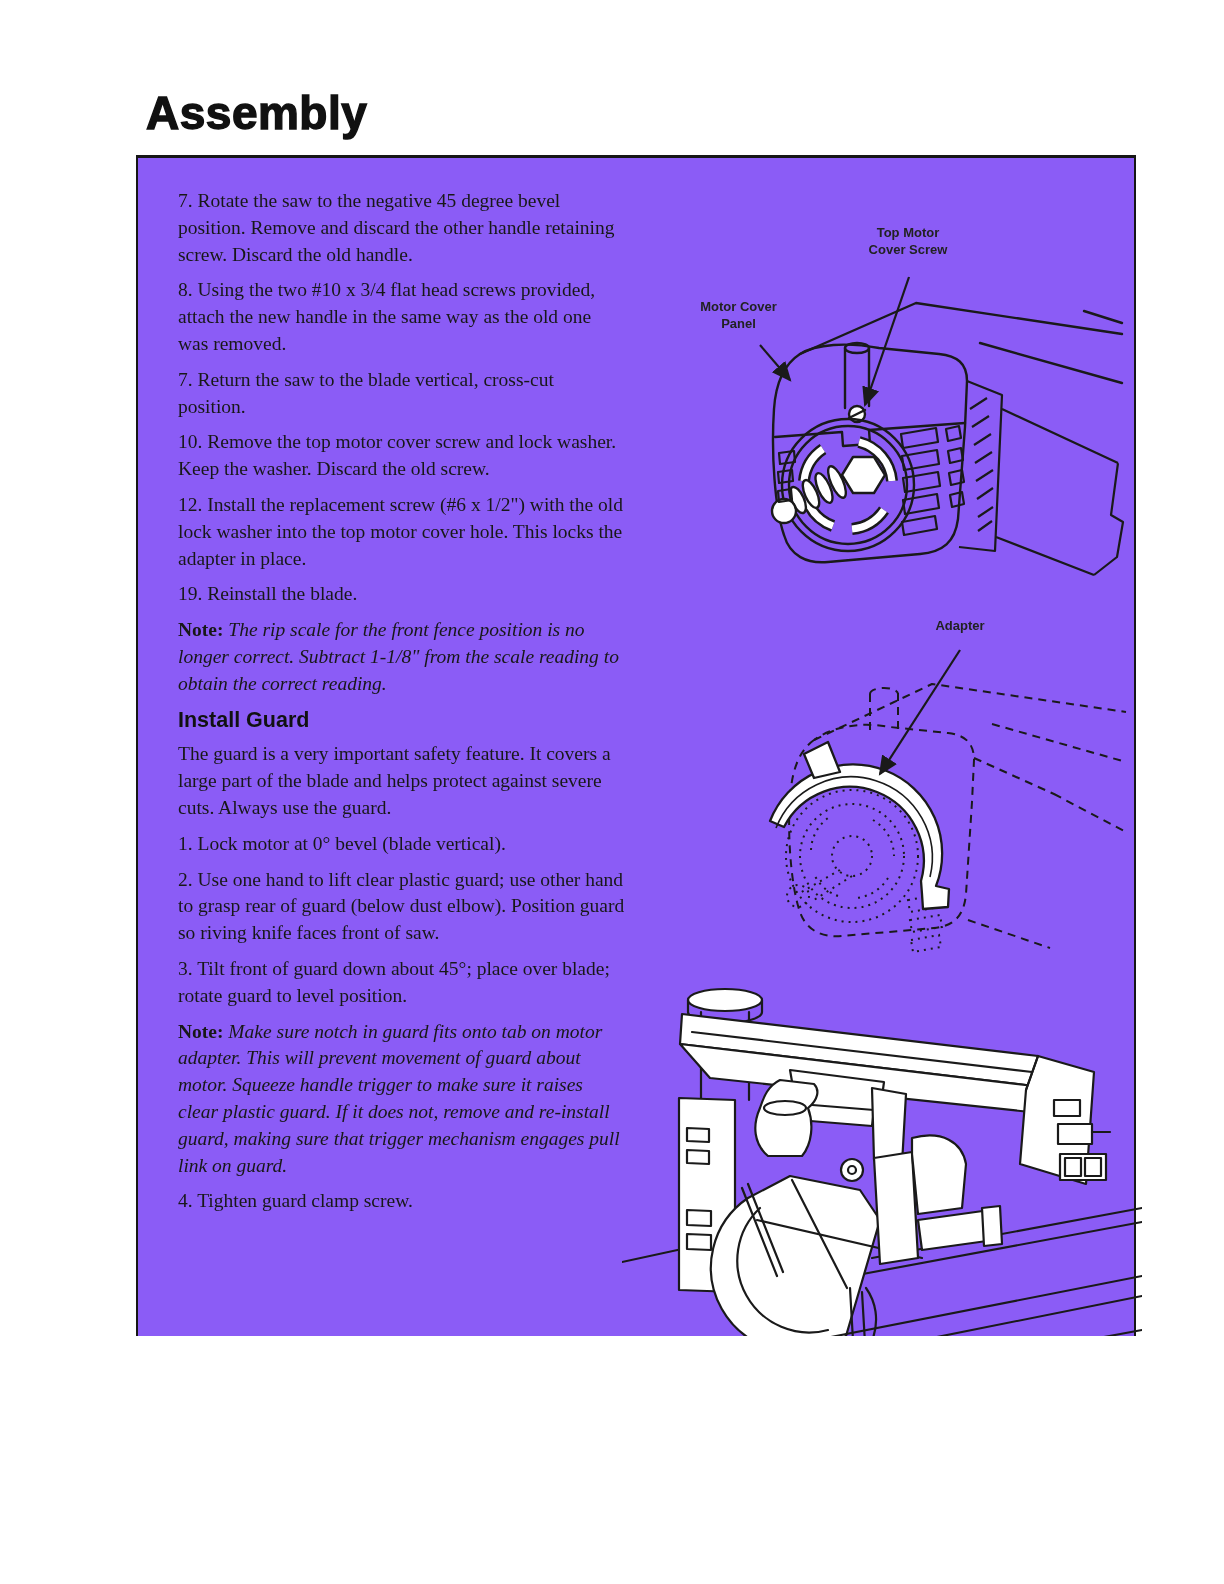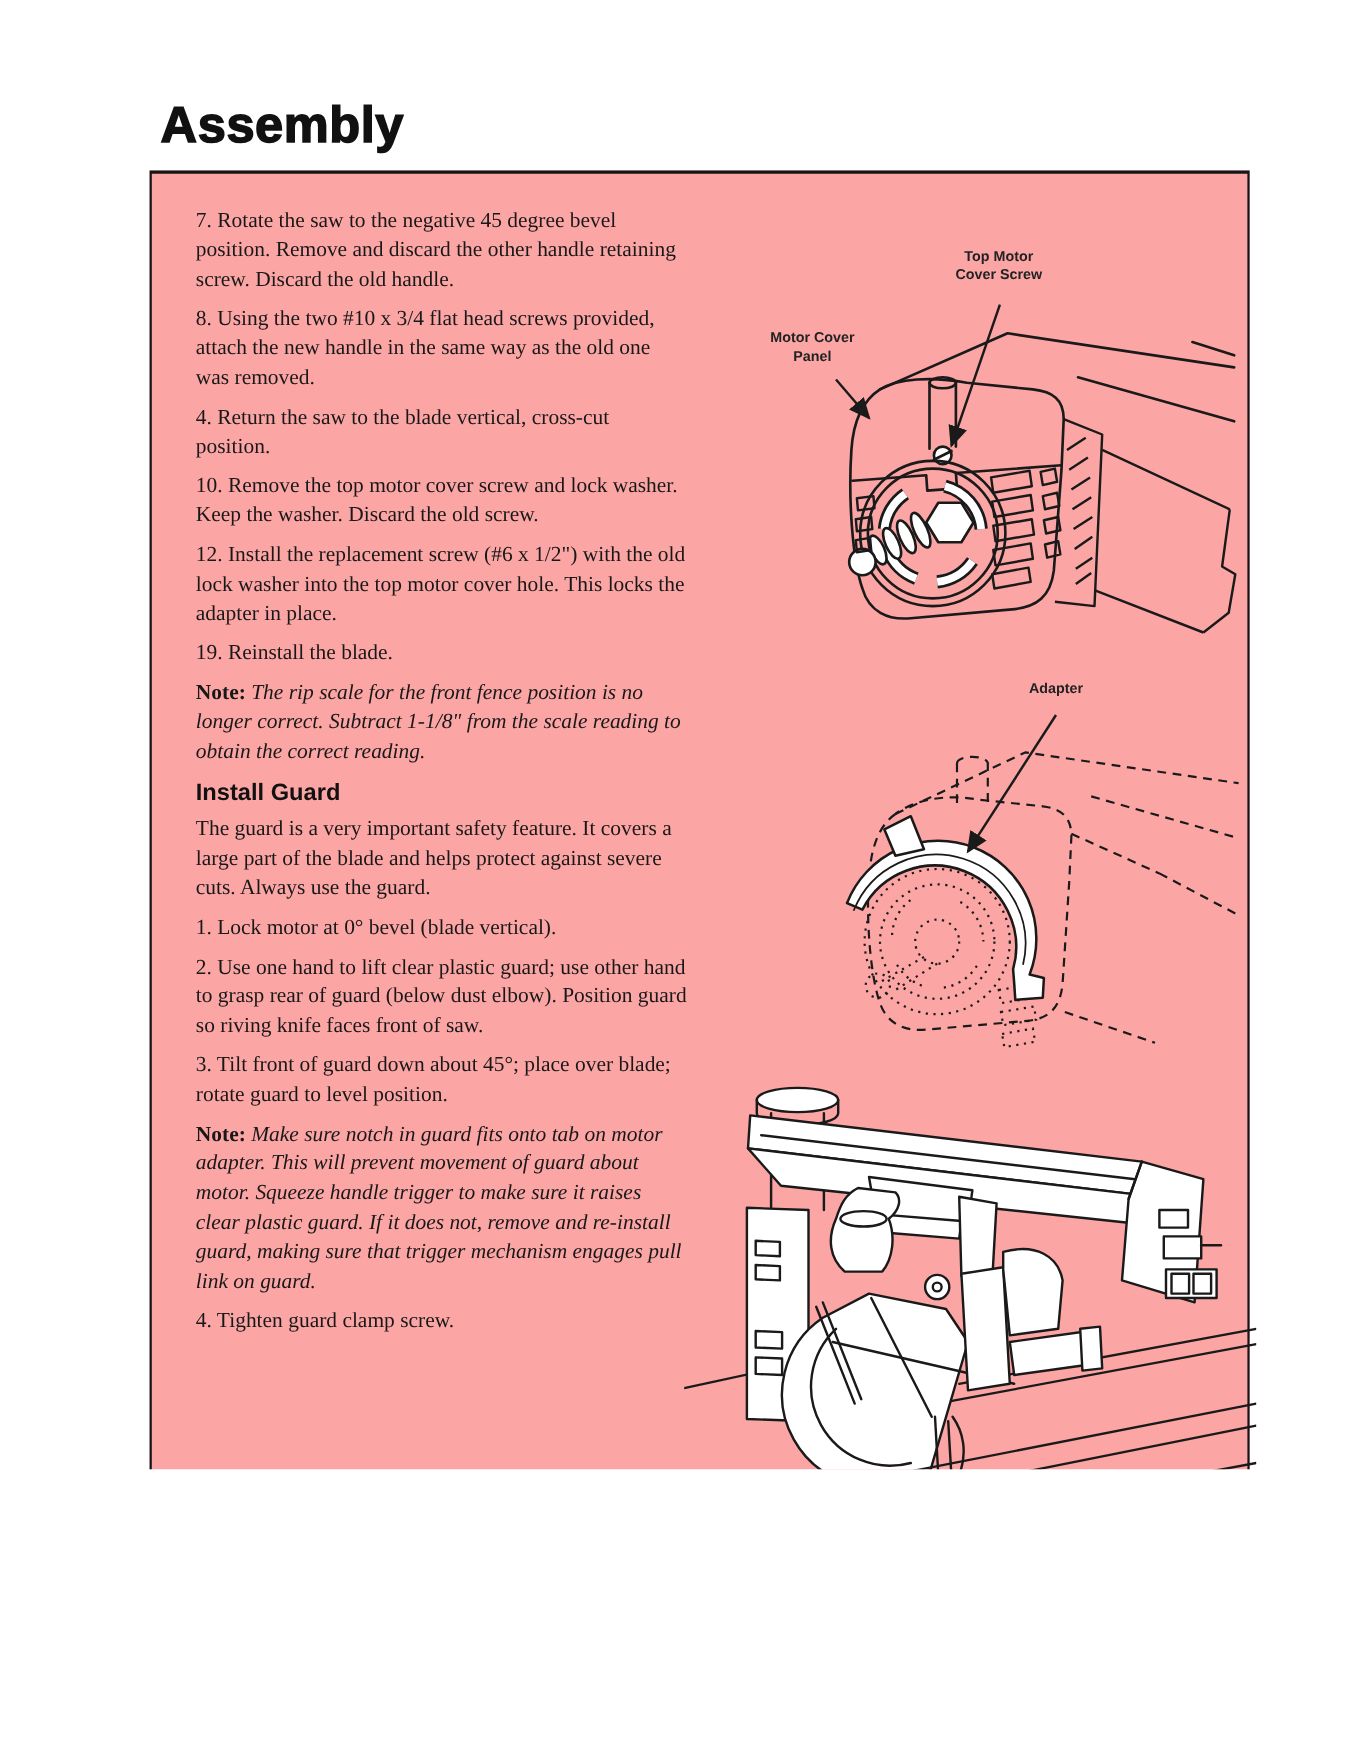--- a/index.html
+++ b/index.html
@@ -8,21 +8,21 @@
     font-family:"Liberation Serif", serif; color:#181818; overflow:hidden;
   }
   .page-title {
     position:absolute; left:146px; top:86px; margin:0;
     font-family:"Liberation Sans", sans-serif; font-weight:700;
     font-size:46px; letter-spacing:0.5px; color:#111;
     -webkit-text-stroke:1.4px #111;
   }
   .content-box {
     position:absolute; left:136px; top:155px; width:1000px; height:1351px;
-    border:2px solid #161616; border-top-width:3px; background:#fca5a5; box-sizing:border-box;
+    border:2px solid #161616; border-top-width:3px; background:#8b5cf6; box-sizing:border-box;
   }
   .left-col {
     position:absolute; left:40px; top:30px; width:448px;
     font-size:19.5px; line-height:26.8px;
   }
   .left-col p { margin:0 0 9px 0; }
   .note i { font-style:italic; }
   .note b { font-style:normal; font-weight:700; }
   .section-heading {
     font-family:"Liberation Sans", sans-serif; font-weight:700;
@@ -53,21 +53,21 @@
 
 <div class="page">
 
   <h1 class="page-title">Assembly</h1>
 
   <div class="content-box">
 
     <div class="left-col">
       <p>7. Rotate the saw to the negative 45 degree bevel position. Remove and discard the other handle retaining screw. Discard the old handle.</p>
       <p>8. Using the two #10 x 3/4 flat head screws provided, attach the new handle in the same way as the old one was removed.</p>
-      <p>4. Return the saw to the blade vertical, cross-cut position.</p>
+      <p>7. Return the saw to the blade vertical, cross-cut position.</p>
       <p>10. Remove the top motor cover screw and lock washer. Keep the washer. Discard the old screw.</p>
       <p>12. Install the replacement screw (#6 x 1/2") with the old lock washer into the top motor cover hole. This locks the adapter in place.</p>
       <p>19. Reinstall the blade.</p>
       <p class="note"><b>Note:</b> <i>The rip scale for the front fence position is no longer correct. Subtract 1-1/8" from the scale reading to obtain the correct reading.</i></p>
       <h2 class="section-heading">Install Guard</h2>
       <p>The guard is a very important safety feature. It covers a large part of the blade and helps protect against severe cuts. Always use the guard.</p>
       <p>1. Lock motor at 0° bevel (blade vertical).</p>
       <p>2. Use one hand to lift clear plastic guard; use other hand to grasp rear of guard (below dust elbow). Position guard so riving knife faces front of saw.</p>
       <p>3. Tilt front of guard down about 45°; place over blade; rotate guard to level position.</p>
       <p class="note"><b>Note:</b> <i>Make sure notch in guard fits onto tab on motor adapter. This will prevent movement of guard about motor. Squeeze handle trigger to make sure it raises clear plastic guard. If it does not, remove and re-install guard, making sure that trigger mechanism engages pull link on guard.</i></p>

